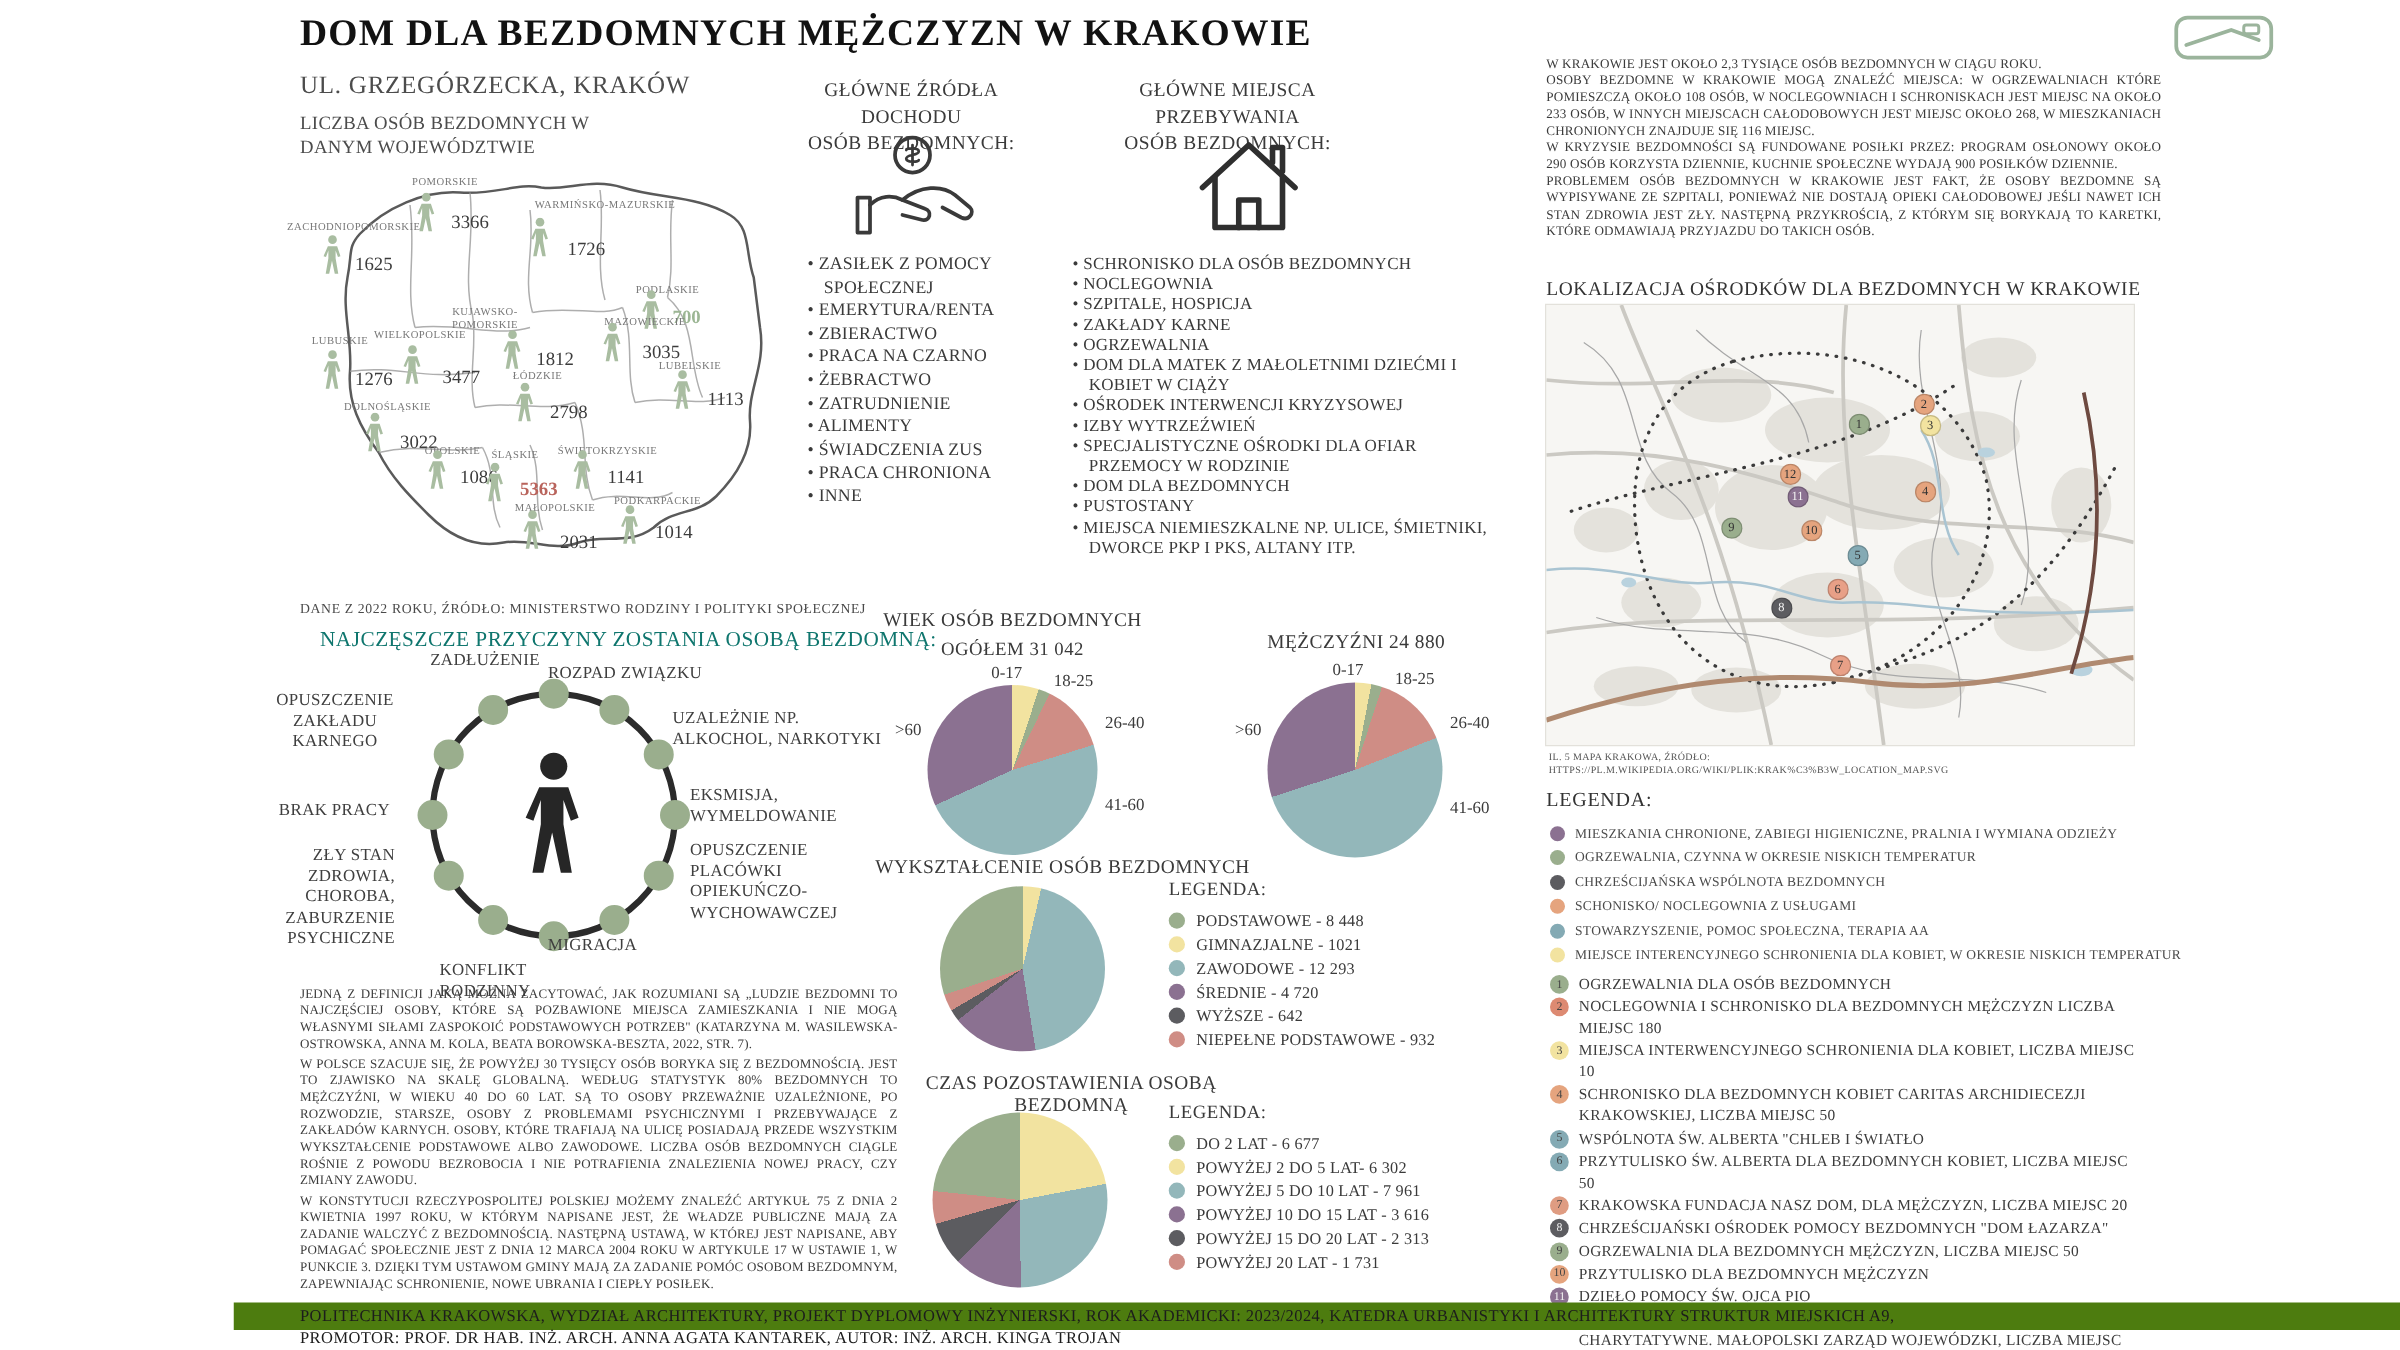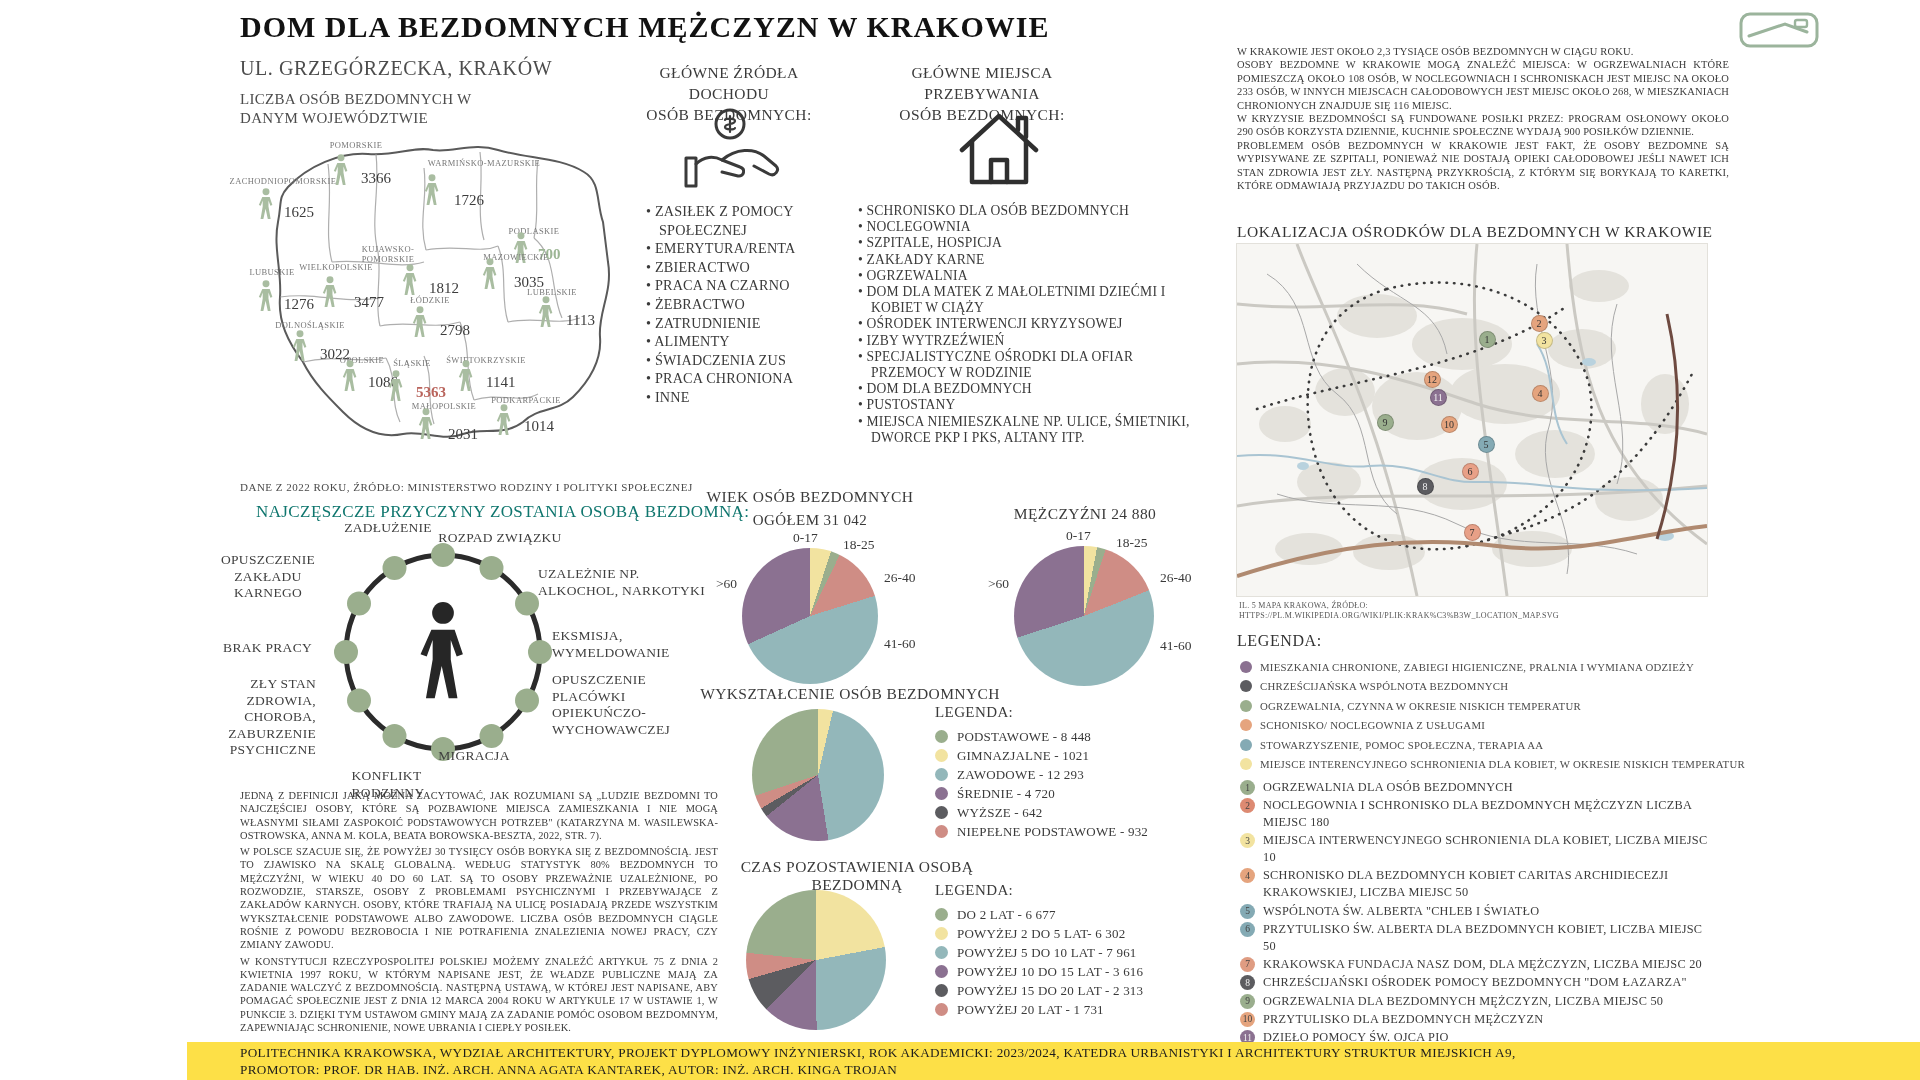--- a/index.html
+++ b/index.html
@@ -61,21 +61,21 @@
   #dot-legend{position:absolute;left:1240px;top:657px;}
   .dleg-row{display:flex;align-items:center;height:19.5px;}
   .dleg-dot{width:12px;height:12px;border-radius:50%;margin-right:8px;flex:0 0 auto;}
   .dleg-txt{font-size:10.8px;color:#4a4a4a;letter-spacing:.25px;white-space:nowrap;}
   #num-legend{position:absolute;left:1240px;top:779px;width:478px;}
   .nleg-row{display:flex;align-items:flex-start;margin-bottom:1.5px;}
   .nleg-circ{width:15px;height:15px;border-radius:50%;margin:1px 8px 0 0;flex:0 0 auto;display:flex;align-items:center;justify-content:center;font-size:9.5px;color:#444;}
   .nleg-circ.dark{color:#f3f3f3;}
   .nleg-txt{font-size:12.3px;line-height:16.8px;color:#3c3c3c;letter-spacing:.25px;}
   
-  .footer{position:absolute;left:187px;top:1042px;width:1733px;height:38px;background:#fde047;}
+  .footer{position:absolute;left:187px;top:1042px;width:1733px;height:22px;background:#4d7c0f;}
   .footer-line{position:absolute;left:53px;font-size:13.2px;color:#1c1c1c;letter-spacing:.35px;white-space:nowrap;}
 </style>
 </head>
 <body>
 
 <div class="poster">
 
   <div class="title">DOM DLA BEZDOMNYCH MĘŻCZYZN W KRAKOWIE</div>
   <svg class="logo" viewBox="0 0 85 44">
     <rect x="4" y="6" width="76" height="32" rx="9" fill="none" stroke="#9bb49c" stroke-width="3"></rect>
@@ -483,26 +483,26 @@
     <span>HTTPS://PL.M.WIKIPEDIA.ORG/WIKI/PLIK:KRAK%C3%B3W_LOCATION_MAP.SVG</span>
   </div>
 
   <div class="legend-heading">LEGENDA:</div>
   <div id="dot-legend">
       <div class="dleg-row">
         <span class="dleg-dot" style="background: rgb(139, 113, 145);"></span>
         <span class="dleg-txt">MIESZKANIA CHRONIONE, ZABIEGI HIGIENICZNE, PRALNIA I WYMIANA ODZIEŻY</span>
       </div>
       <div class="dleg-row">
+        <span class="dleg-dot" style="background: rgb(154, 174, 141);"></span>
+        <span class="dleg-txt">OGRZEWALNIA, CZYNNA W OKRESIE NISKICH TEMPERATUR</span>
+      </div>
+      <div class="dleg-row">
         <span class="dleg-dot" style="background: rgb(92, 92, 96);"></span>
         <span class="dleg-txt">CHRZEŚCIJAŃSKA WSPÓLNOTA BEZDOMNYCH</span>
-      </div>
-      <div class="dleg-row">
-        <span class="dleg-dot" style="background: rgb(154, 174, 141);"></span>
-        <span class="dleg-txt">OGRZEWALNIA, CZYNNA W OKRESIE NISKICH TEMPERATUR</span>
       </div>
       <div class="dleg-row">
         <span class="dleg-dot" style="background: rgb(229, 164, 126);"></span>
         <span class="dleg-txt">SCHONISKO/ NOCLEGOWNIA Z USŁUGAMI</span>
       </div>
       <div class="dleg-row">
         <span class="dleg-dot" style="background: rgb(132, 170, 180);"></span>
         <span class="dleg-txt">STOWARZYSZENIE, POMOC SPOŁECZNA, TERAPIA AA</span>
       </div>
       <div class="dleg-row">

